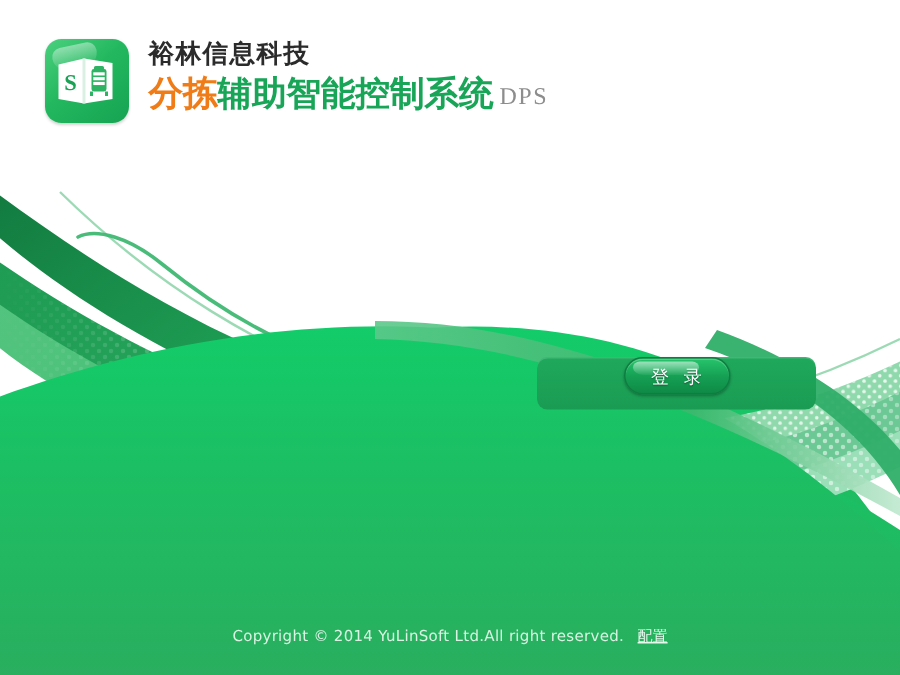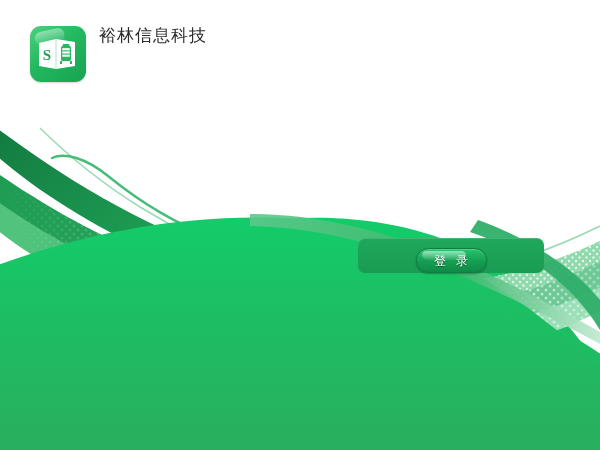--- a/index.html
+++ b/index.html
@@ -65,21 +65,21 @@
   #brand-text {
     margin-left: 13px;
     padding-top: 0px;
   }
   #company-name {
     font-family: "Liberation Serif", "DejaVu Serif", serif;
     font-size: 17px;
     line-height: 20px;
     color: #2b2b2b;
     letter-spacing: 1px;
-    font-weight: 400;
+    font-weight: 700;
   }
   #product-line {
     margin-top: 4px;
     white-space: nowrap;
     line-height: 26px;
   }
   #product-accent {
     font-size: 23px;
     color: #f07c18;
     font-weight: 700;
@@ -107,21 +107,21 @@
     position: absolute;
     left: 358px;
     top: 238px;
     width: 186px;
     height: 35px;
     border-radius: 7px;
     background: linear-gradient(180deg, #1fa95c 0%, #1a9b53 100%);
     box-shadow: inset 0 1px 0 rgba(255,255,255,0.16);
     z-index: 6;
     display: flex;
-    align-items: flex-end;
+    align-items: flex-start;
     justify-content: center;
     gap: 10px;
   }
 
   .app-button {
     position: relative;
     width: 71px;
     height: 25px;
     border: 1px solid #0f7d40;
     border-radius: 13px;
@@ -328,24 +328,30 @@
           <rect x="24.2" y="15.4" width="7.6" height="2.1" fill="#ffffff"></rect>
           <rect x="24.2" y="18.6" width="7.6" height="2.1" fill="#ffffff"></rect>
           <rect x="22" y="25" width="2" height="3" fill="#2eb365"></rect>
           <rect x="32" y="25" width="2" height="3" fill="#2eb365"></rect>
         </g>
       </svg>
     </div>
 
     <div id="brand-text">
       <div id="company-name">裕林信息科技</div>
+      <div id="product-line">
+        <span id="product-accent">分拣</span><span id="product-main">辅助智能控制系统</span><span id="product-abbr">DPS</span>
+      </div>
     </div>
   </div>
 
   <div id="button-panel">
     <button class="app-button">
       <span class="btn-shine"></span>
       <span class="btn-label">登 录</span>
     </button>
   </div>
 
+  <div id="footer">
+    <span id="copyright">Copyright © 2014 YuLinSoft Ltd.All right reserved.</span><span id="config-link">配置</span>
+  </div>
 
 </div>
 
 </body></html>

